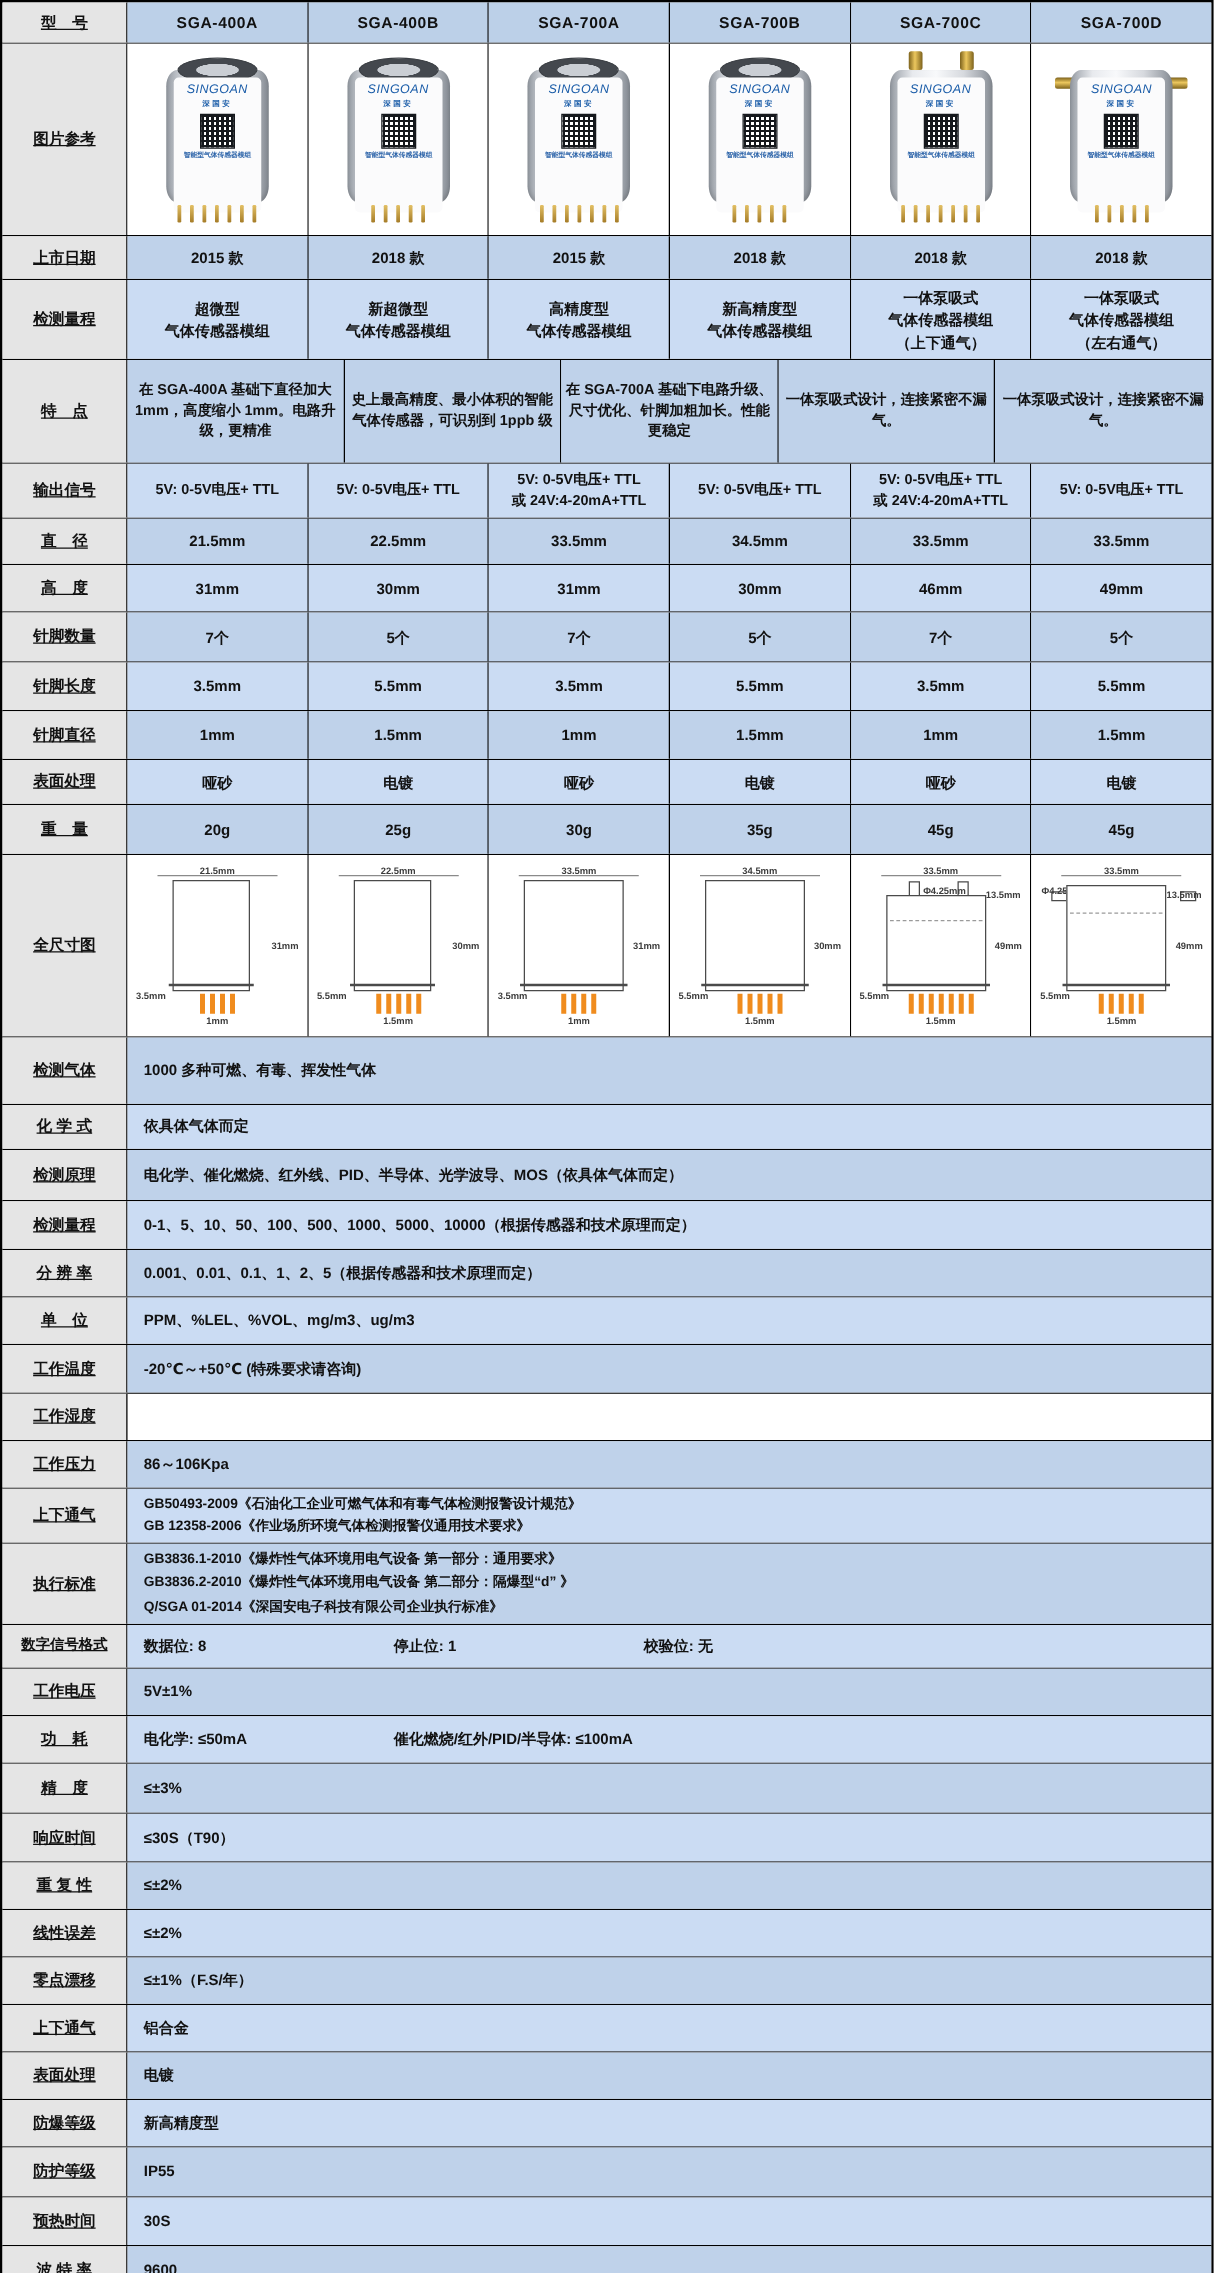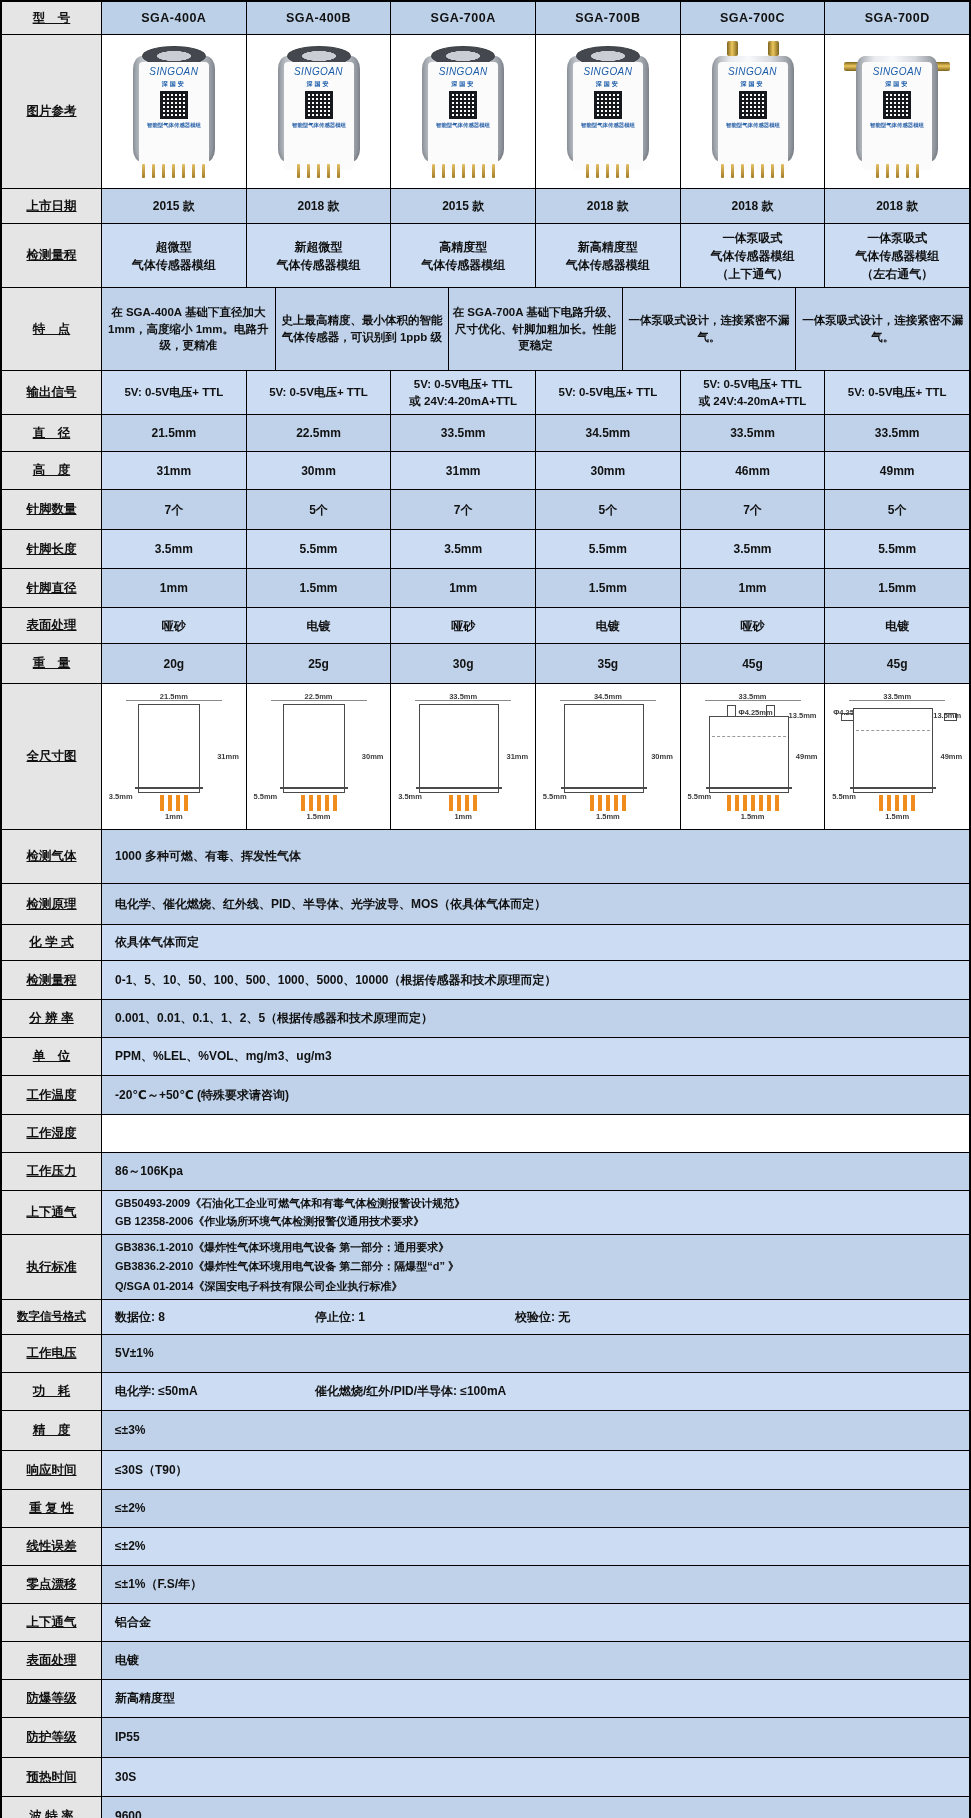--- a/index.html
+++ b/index.html
@@ -340,27 +340,27 @@
         <span class="d-pinlab">5.5mm</span>
         <span class="d-pindlab">1.5mm</span>
       </div>
     </div>
   </div>
 
   <div class="row ba" style="height:54px">
     <div class="label">检测气体</div>
     <div class="fullcell">1000 多种可燃、有毒、挥发性气体</div>
   </div>
+  <div class="row bb" style="height:36px">
+    <div class="label">化 学 式</div>
+    <div class="fullcell">依具体气体而定</div>
+  </div>
   <div class="row ba" style="height:41px">
     <div class="label">检测原理</div>
     <div class="fullcell">电化学、催化燃烧、红外线、PID、半导体、光学波导、MOS（依具体气体而定）</div>
-  </div>
-  <div class="row bb" style="height:36px">
-    <div class="label">化 学 式</div>
-    <div class="fullcell">依具体气体而定</div>
   </div>
   <div class="row bb" style="height:39px">
     <div class="label">检测量程</div>
     <div class="fullcell">0-1、5、10、50、100、500、1000、5000、10000（根据传感器和技术原理而定）</div>
   </div>
   <div class="row ba" style="height:38px">
     <div class="label">分 辨 率</div>
     <div class="fullcell">0.001、0.01、0.1、1、2、5（根据传感器和技术原理而定）</div>
   </div>
   <div class="row bb" style="height:38px">

